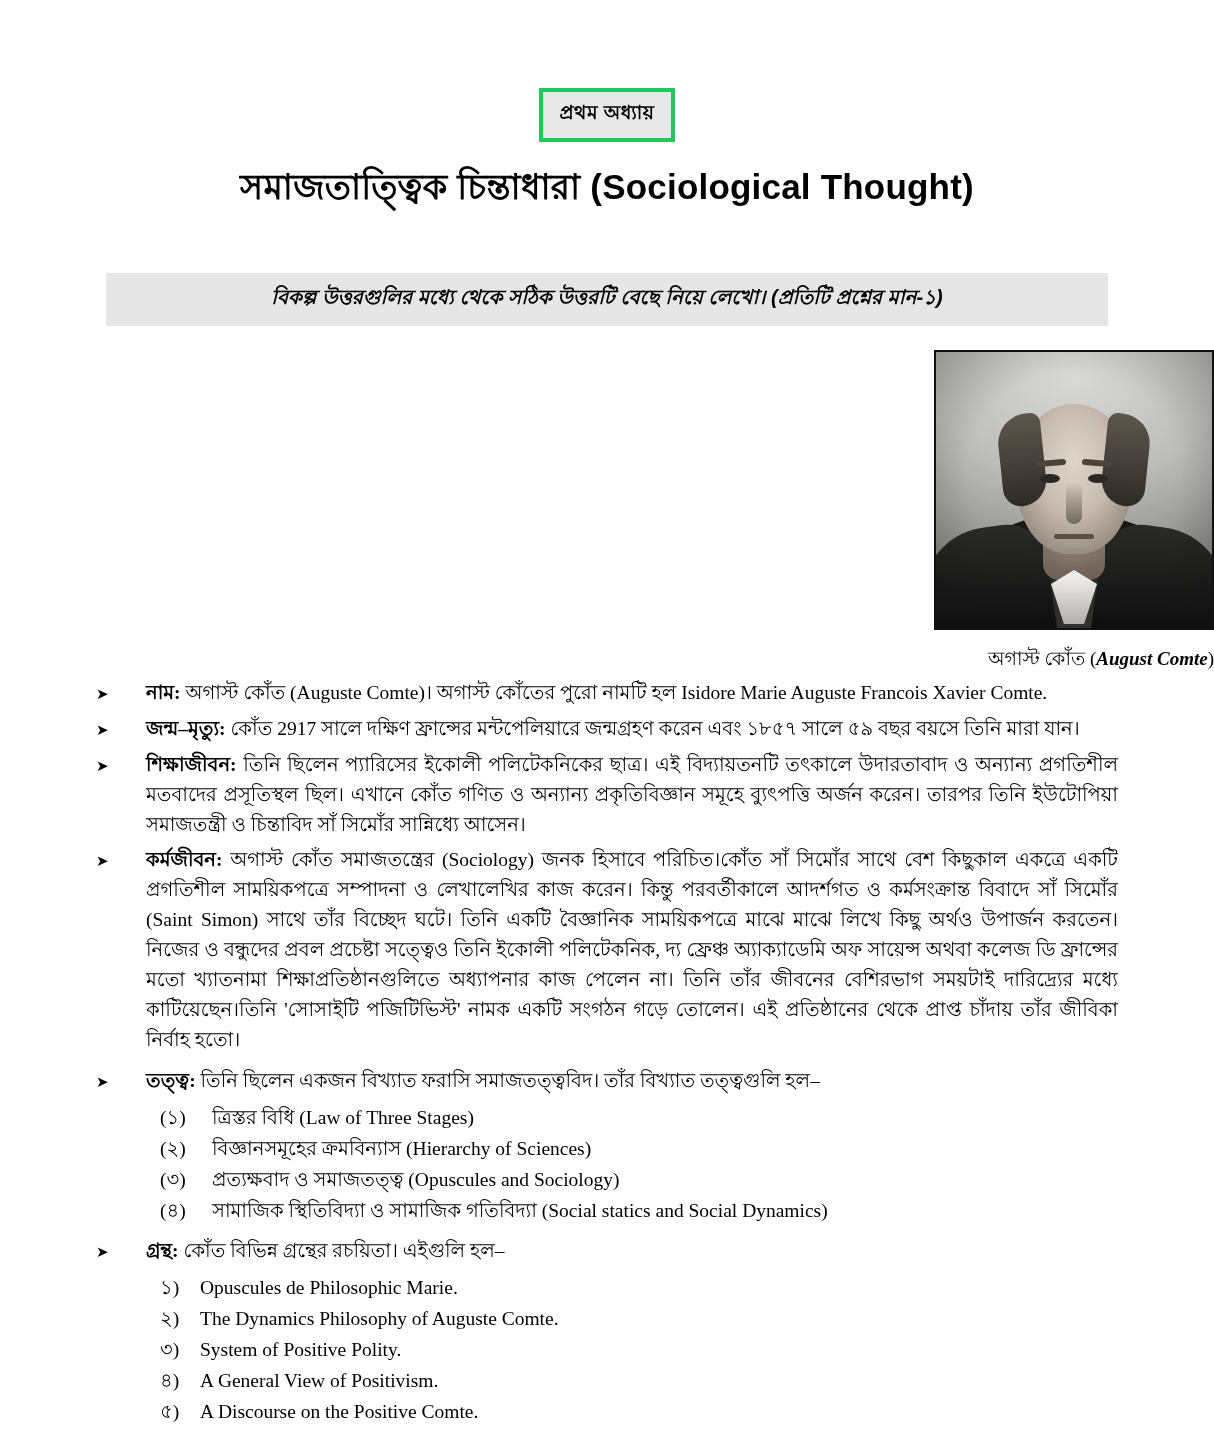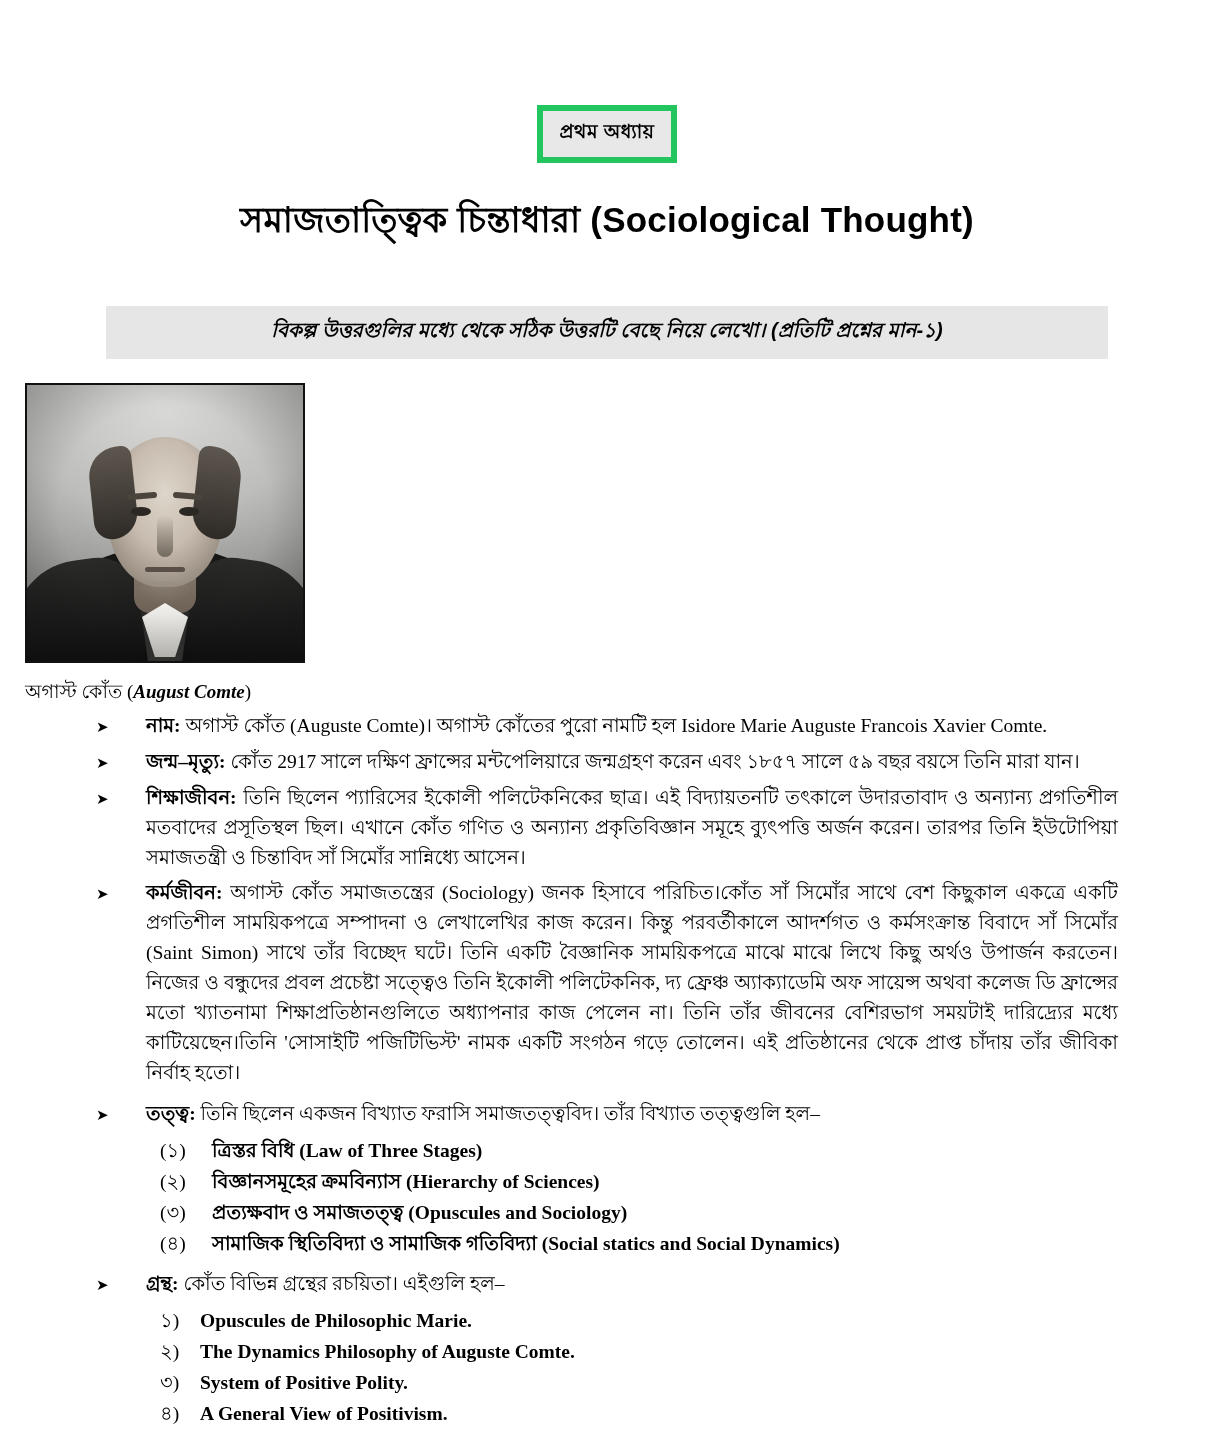--- a/index.html
+++ b/index.html
@@ -22,55 +22,54 @@
     box-sizing: border-box;
   }
 
   
   .chapter-wrap {
     text-align: center;
     padding-top: 88px;
   }
   .chapter-label {
     display: inline-block;
-    border: 6px solid #22c55e;
+    border: 4px solid #22c55e;
     background: #e8e8e8;
     padding: 6px 16px 8px 16px;
     font-size: 19px;
     font-weight: bold;
     letter-spacing: 0.5px;
     font-family: "Liberation Sans", sans-serif;
-    margin-top: 17px;
   }
 
   
   .main-title {
     text-align: center;
     font-size: 35px;
     font-weight: bold;
-    margin-top: 30px;
+    margin-top: 18px;
     font-family: "Liberation Sans", sans-serif;
     letter-spacing: 0.2px;
   }
 
   
   .instruction-bar {
     margin: 54px 106px 0 106px;
     background: #e6e6e6;
     text-align: center;
     padding: 9px 10px 11px 10px;
     font-size: 20px;
     font-weight: bold;
     font-family: "Liberation Sans", sans-serif;
     font-style: italic;
   }
 
   
   .portrait-block {
-    text-align: left;
+    text-align: right;
     margin-top: 24px;
     padding-left: 25px;
   }
   .portrait-frame {
     display: inline-block;
     border: 2px solid #111;
     padding: 0;
     width: 276px;
     height: 276px;
     overflow: hidden;
@@ -202,21 +201,21 @@
   .sub-row {
     display: flex;
     align-items: baseline;
     font-size: 19.5px;
     line-height: 31px;
   }
   .sub-num {
     flex: 0 0 52px;
   }
   .sub-num.narrow { flex: 0 0 40px; }
-  .sub-text { flex: 1 1 auto; font-weight: bold; }
+  .sub-text { flex: 1 1 auto; }
 
   .spacer-sm { height: 6px; }
 </style>
 </head>
 <body>
 
 <div class="page">
 
   <div class="chapter-wrap">
     <span class="chapter-label">প্রথম অধ্যায়</span>

